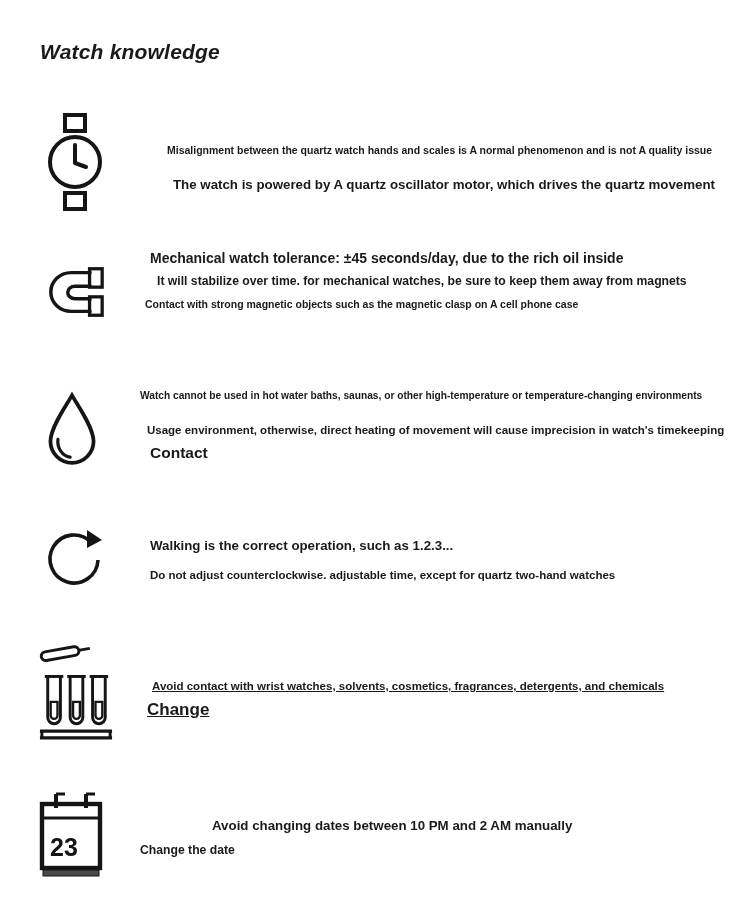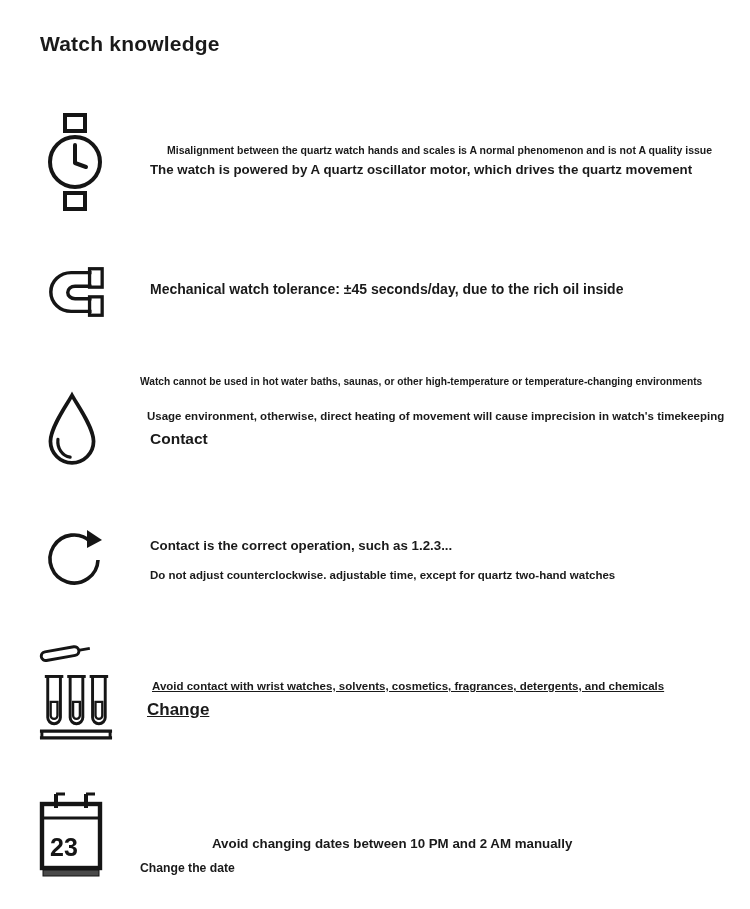--- a/index.html
+++ b/index.html
@@ -17,74 +17,76 @@
   .t-l{font-size:14px;font-weight:bold;}
   .t-h1{font-size:15.5px;font-weight:bold;}
   .t-h2{font-size:17px;font-weight:bold;}
   .icon svg{display:block;}
   .icon path,.icon rect,.icon circle{stroke:#151515;}
   svg text{font-family:"Liberation Sans", sans-serif;fill:#151515;font-weight:bold;}
 </style>
 </head>
 <body>
 
-<div class="abs page-title" style="left:40px;top:32px;">Watch knowledge</div>
+<div class="abs page-title" style="left:40px;top:40px;font-style:italic;">Watch knowledge</div>
 
 <div>
   <div class="abs icon" style="left:48px;top:112px;">
     <svg width="54" height="100" viewBox="0 0 54 100" fill="none">
       <rect x="17" y="3" width="20" height="16" stroke-width="4"></rect>
       <rect x="17" y="81" width="20" height="16" stroke-width="4"></rect>
       <circle cx="27" cy="50" r="25" fill="#ffffff" stroke-width="4"></circle>
       <path d="M27 51 V33 M27 51 L38 55" stroke-width="4" stroke-linecap="round"></path>
     </svg>
   </div>
   <div class="abs" style="left:148px;top:144px;width:590px;">
     <div class="txt t-xs" style="margin-left:19px;">Misalignment between the quartz watch hands and scales is A normal phenomenon and is not A quality issue</div>
-    <div class="txt t-m" style="margin-left:2px;margin-top:5px;">The watch is powered by A quartz oscillator motor, which drives the quartz movement</div>
+    <div class="txt t-m" style="margin-left:2px;margin-top:20px;text-align:center;">The watch is powered by A quartz oscillator motor, which drives the quartz movement</div>
   </div>
 </div>
 
 <div>
   <div class="abs icon" style="left:45px;top:263px;">
     <svg width="62" height="58" viewBox="0 0 64 58" fill="none">
       <path d="M48 9 H27 A21 20 0 0 0 27 49 H48" stroke-width="3.6"></path>
       <path d="M48 23 H31 A7.5 6.5 0 0 0 31 36 H48" stroke-width="3.6"></path>
       <rect x="46" y="5" width="13" height="19" stroke-width="3.4"></rect>
       <rect x="46" y="34" width="13" height="19" stroke-width="3.4"></rect>
     </svg>
   </div>
-  <div class="abs" style="left:145px;top:281px;width:595px;">
+  <div class="abs" style="left:145px;top:250px;width:595px;">
     <div class="txt t-l" style="margin-left:5px;">Mechanical watch tolerance: ±45 seconds/day, due to the rich oil inside</div>
+    <div class="txt t-sm" style="margin-left:12px;margin-top:6px;">It will stabilize over time. for mechanical watches, be sure to keep them away from magnets</div>
+    <div class="txt t-xs" style="margin-left:0;margin-top:9px;">Contact with strong magnetic objects such as the magnetic clasp on A cell phone case</div>
   </div>
 </div>
 
 <div>
   <div class="abs icon" style="left:42px;top:383px;">
     <svg width="60" height="94" viewBox="0 0 64 84" fill="none">
       <path d="M32 5 C27 14 9 39 9 54 a23 23 0 0 0 46 0 C55 39 37 14 32 5 Z" stroke-width="4"></path>
       <path d="M17 52 a15 17 0 0 0 13 19" stroke-width="3.4" stroke-linecap="round"></path>
     </svg>
   </div>
-  <div class="abs" style="left:140px;top:376px;width:600px;">
+  <div class="abs" style="left:140px;top:390px;width:600px;">
     <div class="txt t-xs" style="font-size:10.2px;">Watch cannot be used in hot water baths, saunas, or other high-temperature or temperature-changing environments</div>
     <div class="txt t-s" style="margin-left:7px;margin-top:20px;">Usage environment, otherwise, direct heating of movement will cause imprecision in watch's timekeeping</div>
     <div class="txt t-h1" style="margin-left:10px;margin-top:6px;">Contact</div>
   </div>
 </div>
 
 <div>
   <div class="abs icon" style="left:42px;top:524px;">
     <svg width="64" height="70" viewBox="0 0 64 64" fill="none">
       <path d="M49 15 A24 24 0 1 0 56 33" stroke-width="3.6"></path>
       <polygon points="45,3 60,13 45,21" fill="#151515" stroke="none"></polygon>
     </svg>
   </div>
   <div class="abs" style="left:150px;top:531px;width:590px;">
-    <div class="txt t-m" style="margin-top:7px;">Contact is the correct operation, such as 1.2.3...</div>
+    <div class="txt t-m" style="margin-top:7px;">Walking is the correct operation, such as 1.2.3...</div>
     <div class="txt t-s" style="margin-top:13px;font-weight:600;">Do not adjust counterclockwise. adjustable time, except for quartz two-hand watches</div>
   </div>
 </div>
 
 <div>
   <div class="abs icon" style="left:38px;top:645px;">
     <svg width="76" height="100" viewBox="0 0 78 102" fill="none">
       <g transform="rotate(-10 6 12)">
         <path d="M8 7 H38 a4 4 0 0 1 0 9 H8 a4.5 4.5 0 0 1 0 -9 Z" stroke-width="3"></path>
         <path d="M42 11.5 h12" stroke-width="3"></path>
@@ -112,17 +114,17 @@
   <div class="abs icon" style="left:38px;top:790px;">
     <svg width="66" height="88" viewBox="0 0 66 88" fill="none">
       <rect x="4" y="14" width="58" height="64" stroke-width="4.4"></rect>
       <path d="M4 28 H62" stroke-width="3.2"></path>
       <path d="M18 4 V18 M48 4 V18" stroke-width="4"></path>
       <path d="M18 4 h9 M48 4 h9" stroke-width="3"></path>
       <rect x="5" y="80" width="56" height="6" fill="#4a4a4a" stroke="none"></rect>
       <text x="12" y="66" font-size="25">23</text>
     </svg>
   </div>
-  <div class="abs" style="left:140px;top:836px;width:590px;">
+  <div class="abs" style="left:140px;top:818px;width:590px;">
     <div class="txt t-m" style="margin-left:72px;">Avoid changing dates between 10 PM and 2 AM manually</div>
     <div class="txt t-sm" style="margin-top:8px;">Change the date</div>
   </div>
 </div>
 
 </body></html>

